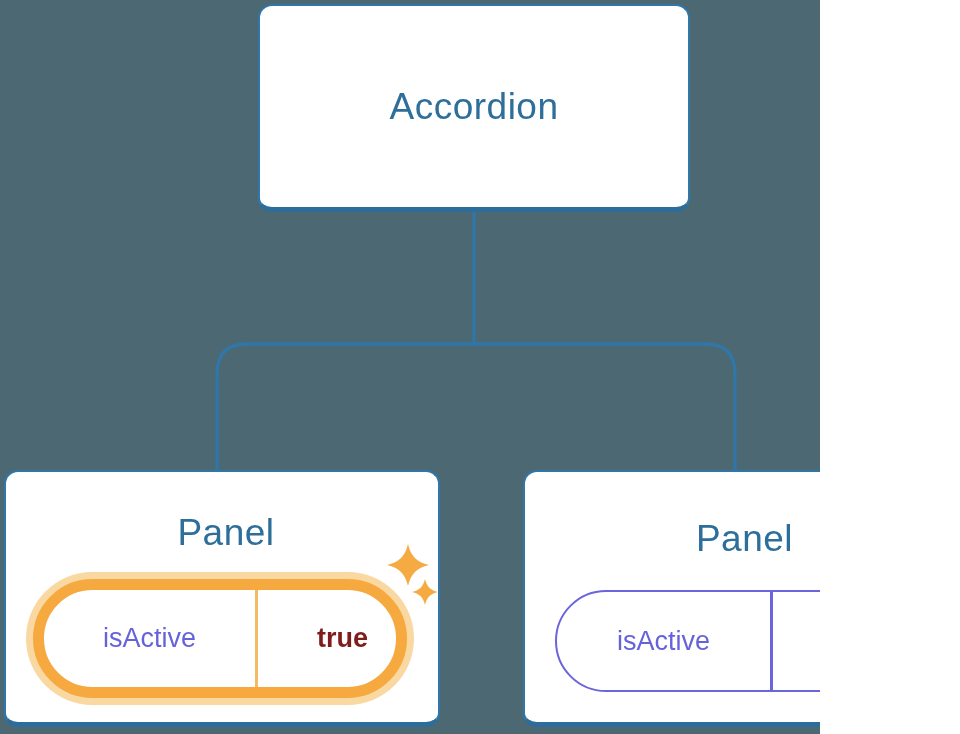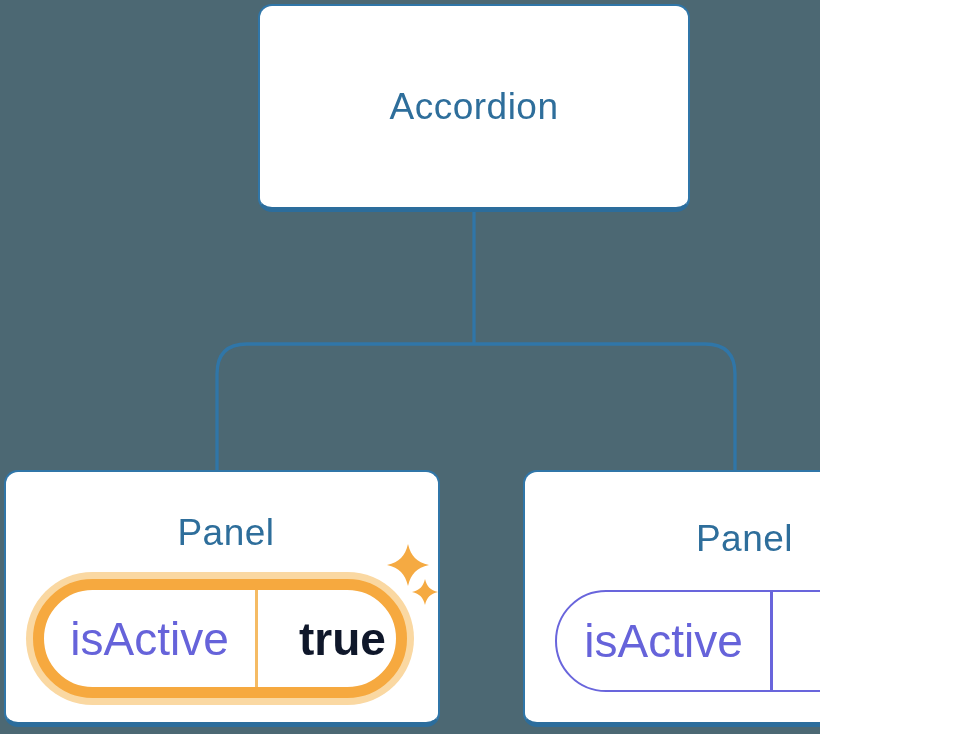--- a/index.html
+++ b/index.html
@@ -43,25 +43,25 @@
     position:absolute;left:20px;top:100px;width:388px;height:133px;
     background:#FAD8A2;border-radius:999px;padding:7px;box-sizing:border-box;
   }
   .pill-ring{
     width:100%;height:100%;box-sizing:border-box;
     background:#ffffff;border:11px solid #F6A93F;border-radius:999px;
     display:flex;align-items:stretch;overflow:hidden;
   }
   .pill-cell{
     display:flex;align-items:center;justify-content:center;
-    font-size:46px;color:#6663DA;
+    font-size:27px;color:#6663DA;
   }
   .pill-ring .cell-name{flex:0 0 211px;}
   .divider-orange{width:3px;background:#F5BB64;}
-  .pill-ring .cell-value{flex:1;font-weight:bold;color:#0f172a;padding-left:31px;}
+  .pill-ring .cell-value{flex:1;font-weight:bold;color:#7f1d1d;padding-left:31px;}
 
   
   .pill-plain{
     position:absolute;left:30px;top:118px;width:375px;height:102px;
     border:2.5px solid #6965DC;border-radius:999px;box-sizing:border-box;
     display:flex;align-items:stretch;overflow:hidden;background:#ffffff;
   }
   .pill-plain .cell-name{flex:0 0 213px;}
   .divider-purple{width:2.5px;background:#6965DC;}
   .pill-plain .cell-value{flex:1;}

